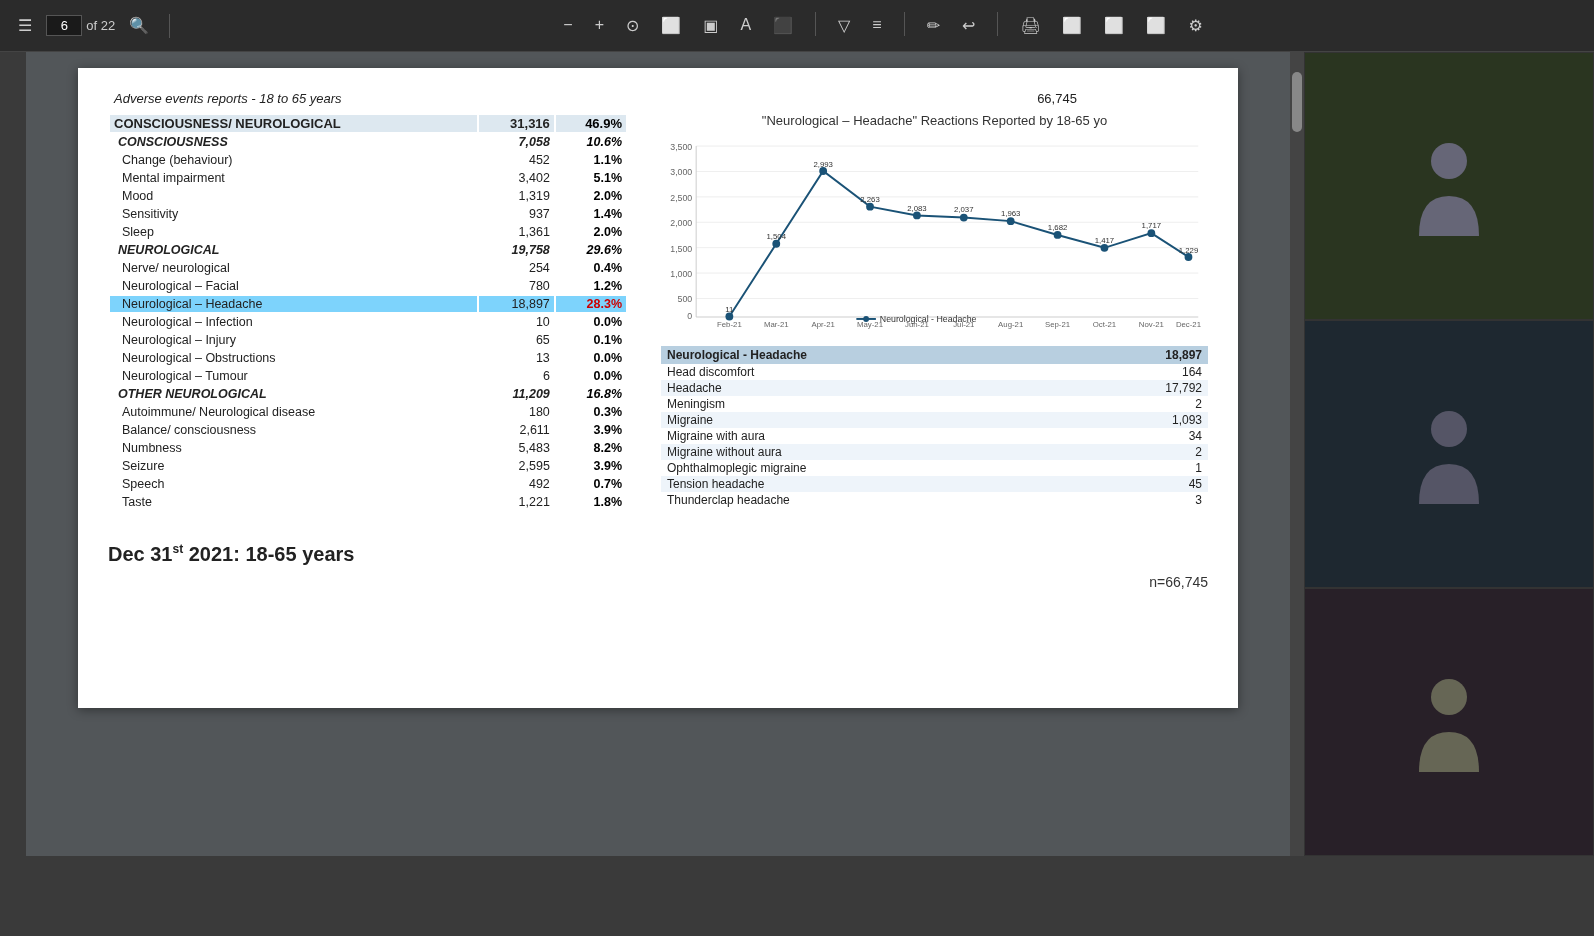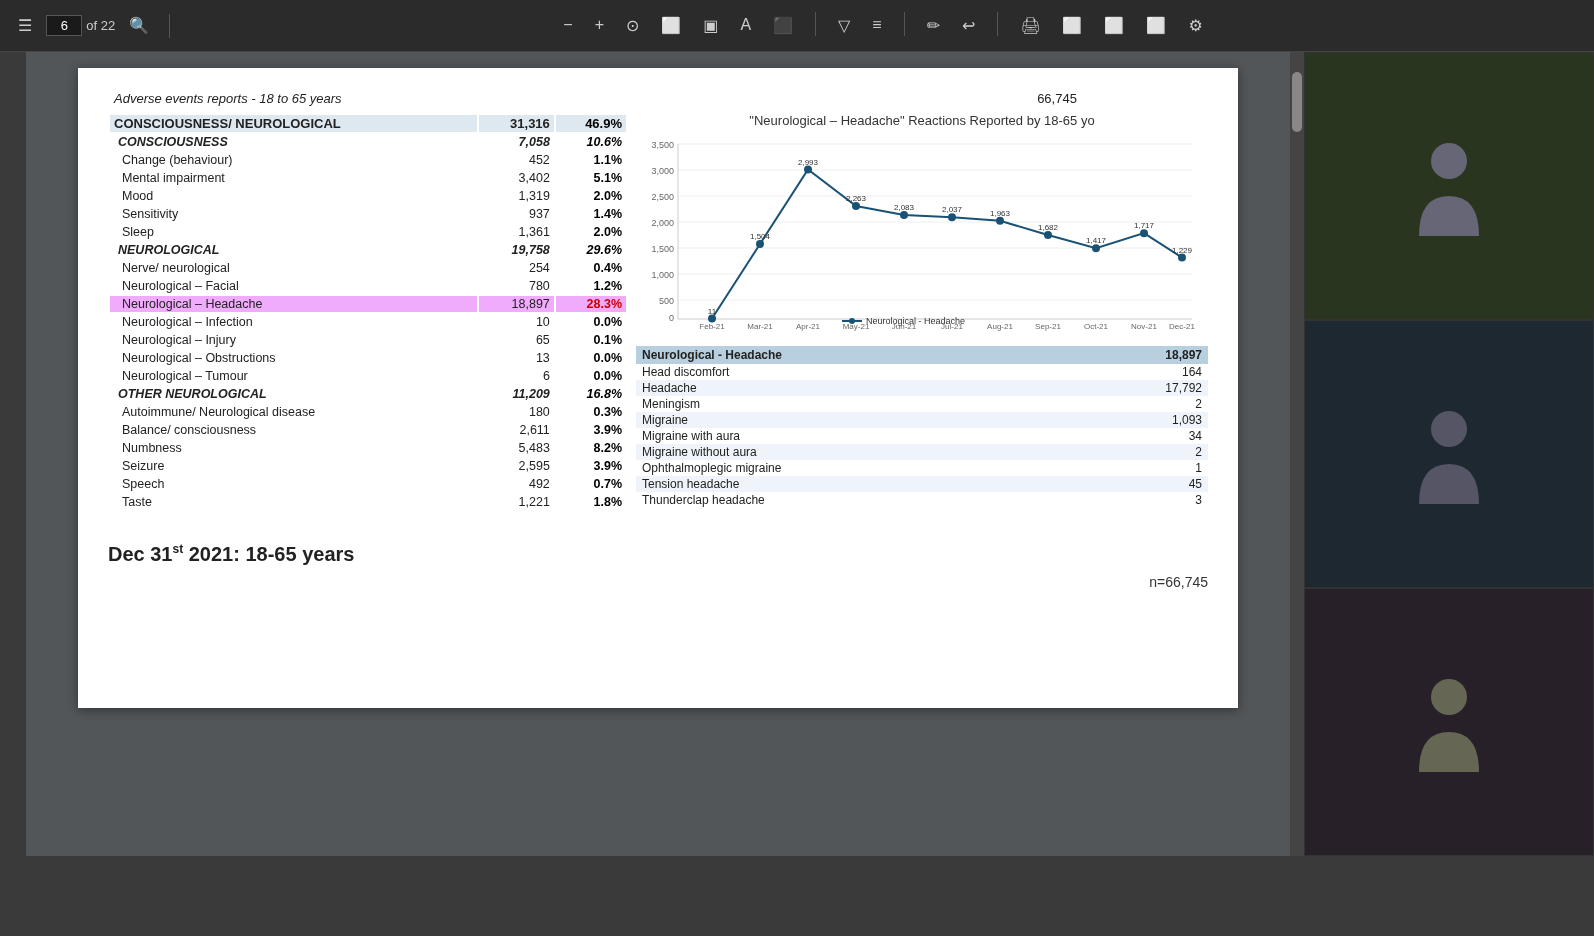--- a/index.html
+++ b/index.html
@@ -73,21 +73,21 @@
       width: 1160px;
       min-height: 640px;
       padding: 20px 30px 30px 30px;
       position: relative;
       box-shadow: 0 2px 10px rgba(0,0,0,0.4);
     }
 
     
     .doc-content {
       display: flex;
-      gap: 8px;
+      gap: 33px;
     }
     .left-table {
       width: 520px;
       flex-shrink: 0;
     }
     .right-chart {
       flex: 1;
     }
 
     
@@ -98,21 +98,21 @@
     .data-table .value-col { text-align: right; }
     .data-table .pct-col { text-align: right; font-weight: bold; color: #000; }
     .indent1 td:first-child { padding-left: 12px; }
 
     
     .adverse-title { font-style: italic; font-size: 13px; color: #222; }
     .adverse-value { text-align: center; font-size: 13px; }
 
     
     .highlight-blue { background: #dde8f0; }
-    .highlight-lightblue { background: #f0abfc; }
+    .highlight-lightblue { background: #7dd3fc; }
 
     
     .chart-title {
       text-align: center;
       font-size: 13px;
       font-weight: normal;
       color: #333;
       margin-bottom: 8px;
     }
     .chart-area {

